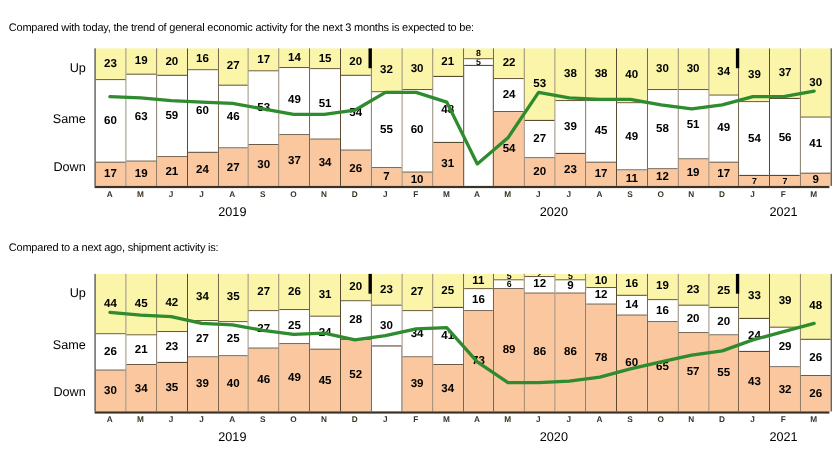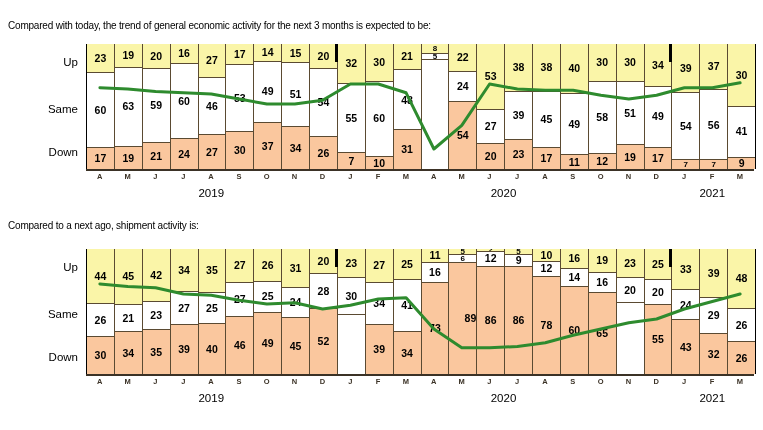--- a/index.html
+++ b/index.html
@@ -535,21 +535,21 @@
             <b>73</b>
           </div>
         </div>
         <div class="col">
           <div class="seg seg-up tiny" style="flex: 0 0 5%;">
             <b>5</b>
           </div>
           <div class="seg seg-same tiny" style="flex: 0 0 6%;">
             <b>6</b>
           </div>
-          <div class="seg seg-down" style="flex: 0 0 89%; justify-content: flex-end;">
+          <div class="seg seg-down" style="flex: 0 0 89%;">
             <b>89</b>
           </div>
         </div>
         <div class="col">
           <div class="seg seg-up tiny" style="flex: 0 0 2%;">
             <b>2</b>
           </div>
           <div class="seg seg-same" style="flex: 0 0 12%;">
             <b>12</b>
           </div>
@@ -600,20 +600,23 @@
           <div class="seg seg-down" style="flex: 0 0 65%;">
             <b>65</b>
           </div>
         </div>
         <div class="col">
           <div class="seg seg-up" style="flex: 0 0 23%;">
             <b>23</b>
           </div>
           <div class="seg seg-same" style="flex: 0 0 20%;">
             <b>20</b>
+          </div>
+          <div class="seg seg-down" style="flex: 0 0 57%;">
+            <b>57</b>
           </div>
         </div>
         <div class="col">
           <div class="seg seg-up" style="flex: 0 0 25%;">
             <b>25</b>
           </div>
           <div class="seg seg-same" style="flex: 0 0 20%;">
             <b>20</b>
           </div>
           <div class="seg seg-down" style="flex: 0 0 55%;">

